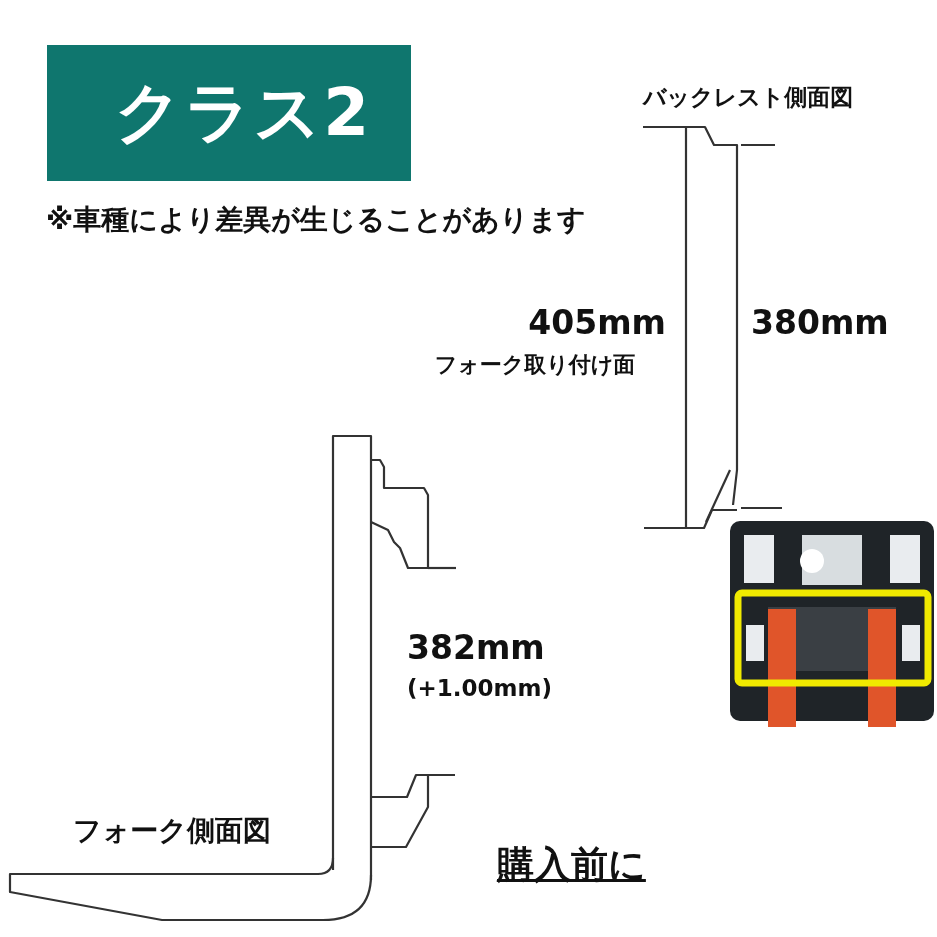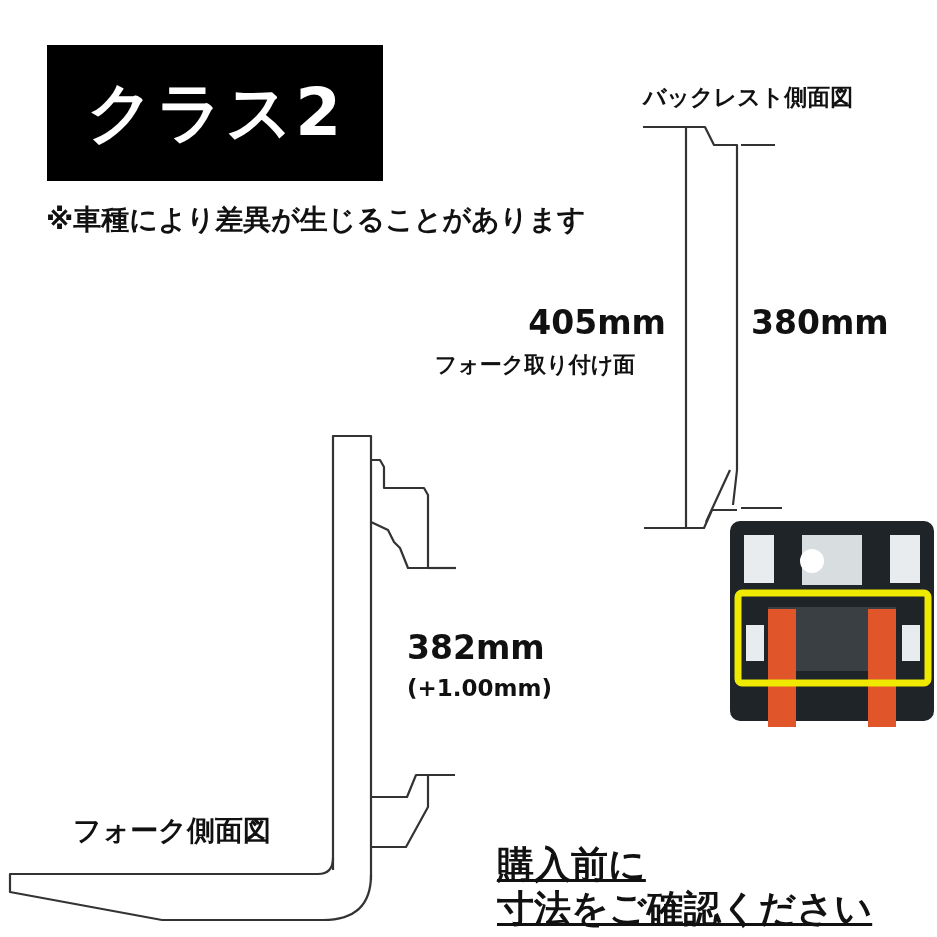--- a/index.html
+++ b/index.html
@@ -1,20 +1,20 @@
 <!DOCTYPE html>
 <html><head>
 <meta charset="utf-8">
 <style>
   html, body { margin:0; padding:0; background:#ffffff; }
   body { width:937px; height:937px; position:relative; overflow:hidden;
          font-family:"DejaVu Sans", "Liberation Sans", sans-serif; color:#111; }
   .abs { position:absolute; }
-  .class-badge { left:47px; top:45px; width:336px; height:136px; background:#000000;
-                 display:flex; align-items:center; justify-content:center; }
+  .class-badge { left:47px; top:45px; width:336px; height:136px; background:#0f766e;
+                 display:flex; align-items:center; justify-content:center;padding-left:28px; }
   .class-badge span { color:#ffffff; font-weight:bold; font-size:66px; letter-spacing:2px; }
   .note { left:46px; top:201px; font-weight:bold; font-size:28px; white-space:nowrap; }
   .bk-title { left:643px; top:82px; font-weight:bold; font-size:23px; white-space:nowrap; }
   .dim-405 { left:470px; top:303px; width:196px; text-align:right; font-weight:bold; font-size:33px; }
   .dim-405-sub { left:404px; top:350px; width:262px; text-align:center; font-weight:bold; font-size:22px; white-space:nowrap; }
   .dim-380 { left:751px; top:303px; font-weight:bold; font-size:33px; }
   .dim-382 { left:407px; top:628px; font-weight:bold; font-size:33px; }
   .dim-382-sub { left:407px; top:675px; font-weight:bold; font-size:23px; }
   .fork-title { left:73px; top:812px; font-weight:bold; font-size:28px; white-space:nowrap; }
   .cta { left:497px; top:843px; font-weight:bold; font-size:37px; line-height:44px; white-space:nowrap;text-decoration:underline; }
@@ -78,14 +78,13 @@
     <rect x="176" y="108" width="18" height="36" fill="#e9ecef"></rect>
     <rect x="42" y="90" width="128" height="64" fill="#3a3f44"></rect>
     <rect x="42" y="92" width="28" height="118" fill="#e0552a"></rect>
     <rect x="142" y="92" width="28" height="118" fill="#e0552a"></rect>
     <rect x="12" y="76" width="190" height="90" rx="4" fill="none" stroke="#f0ea00" stroke-width="7"></rect>
   </svg>
 </div>
 
 <div class="abs cta">
   <div>購入前に</div>
-  <div>寸法をご確認ください</div>
 </div>
 
 </body></html>

